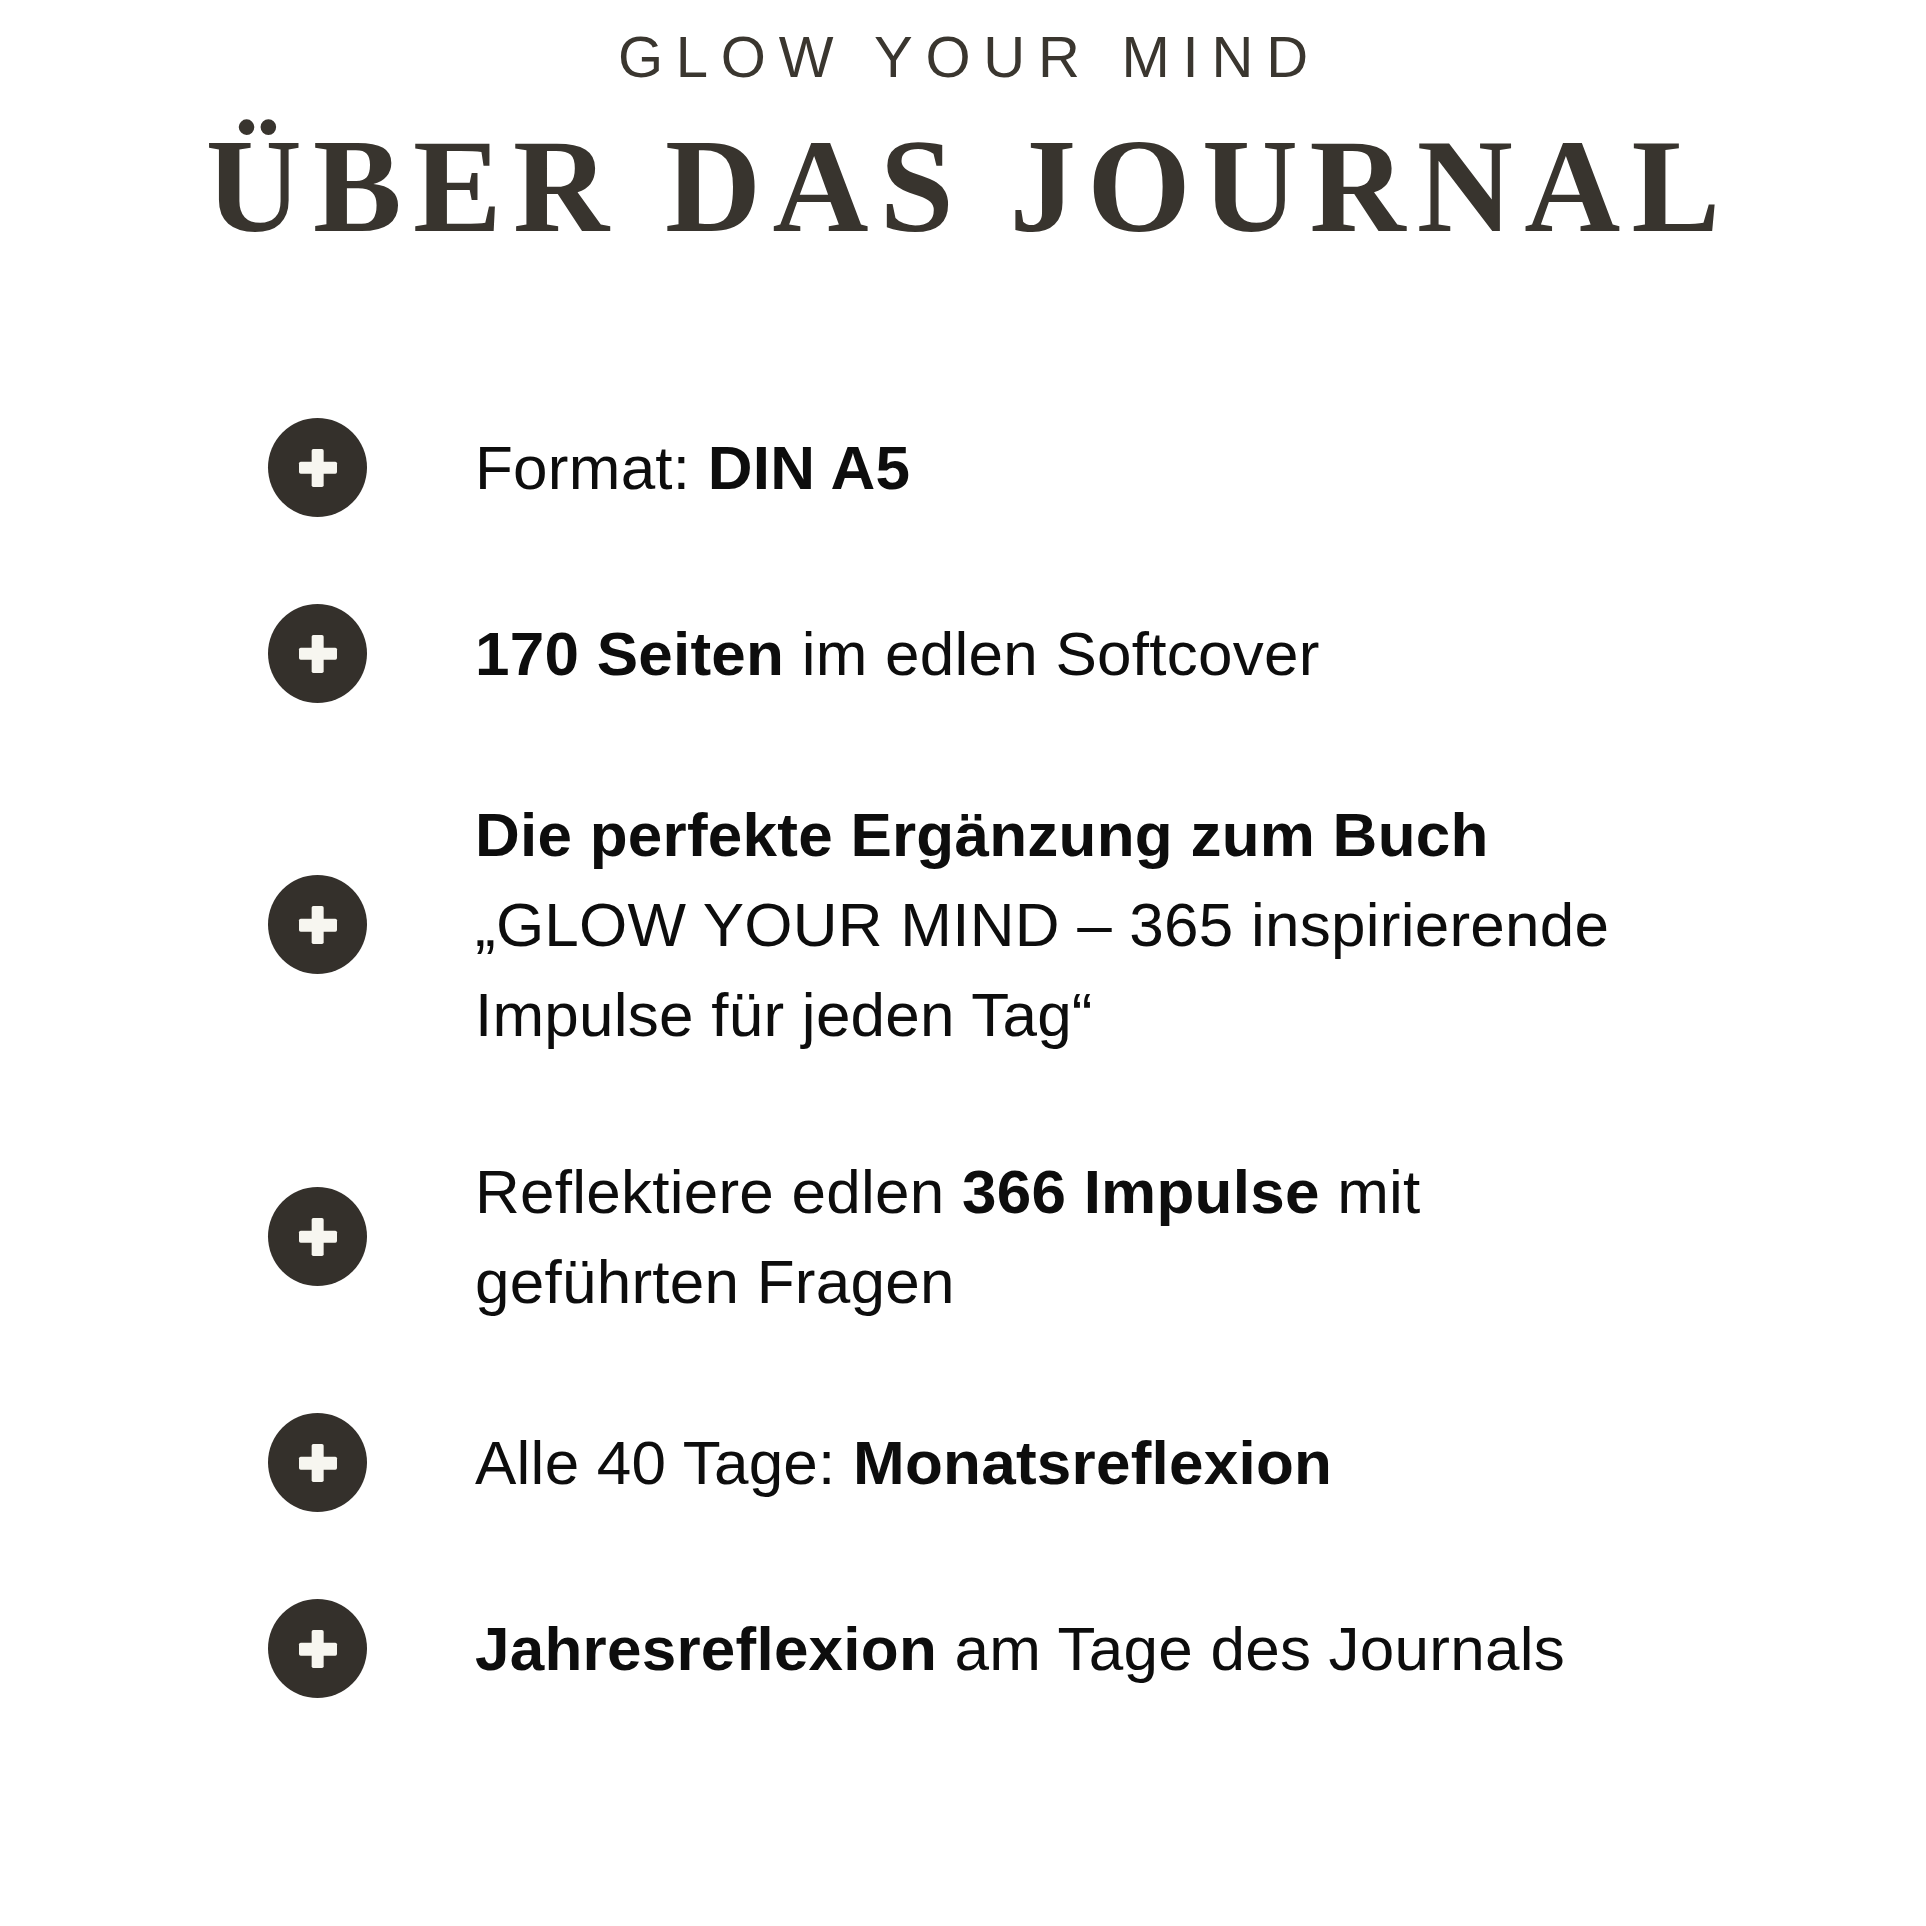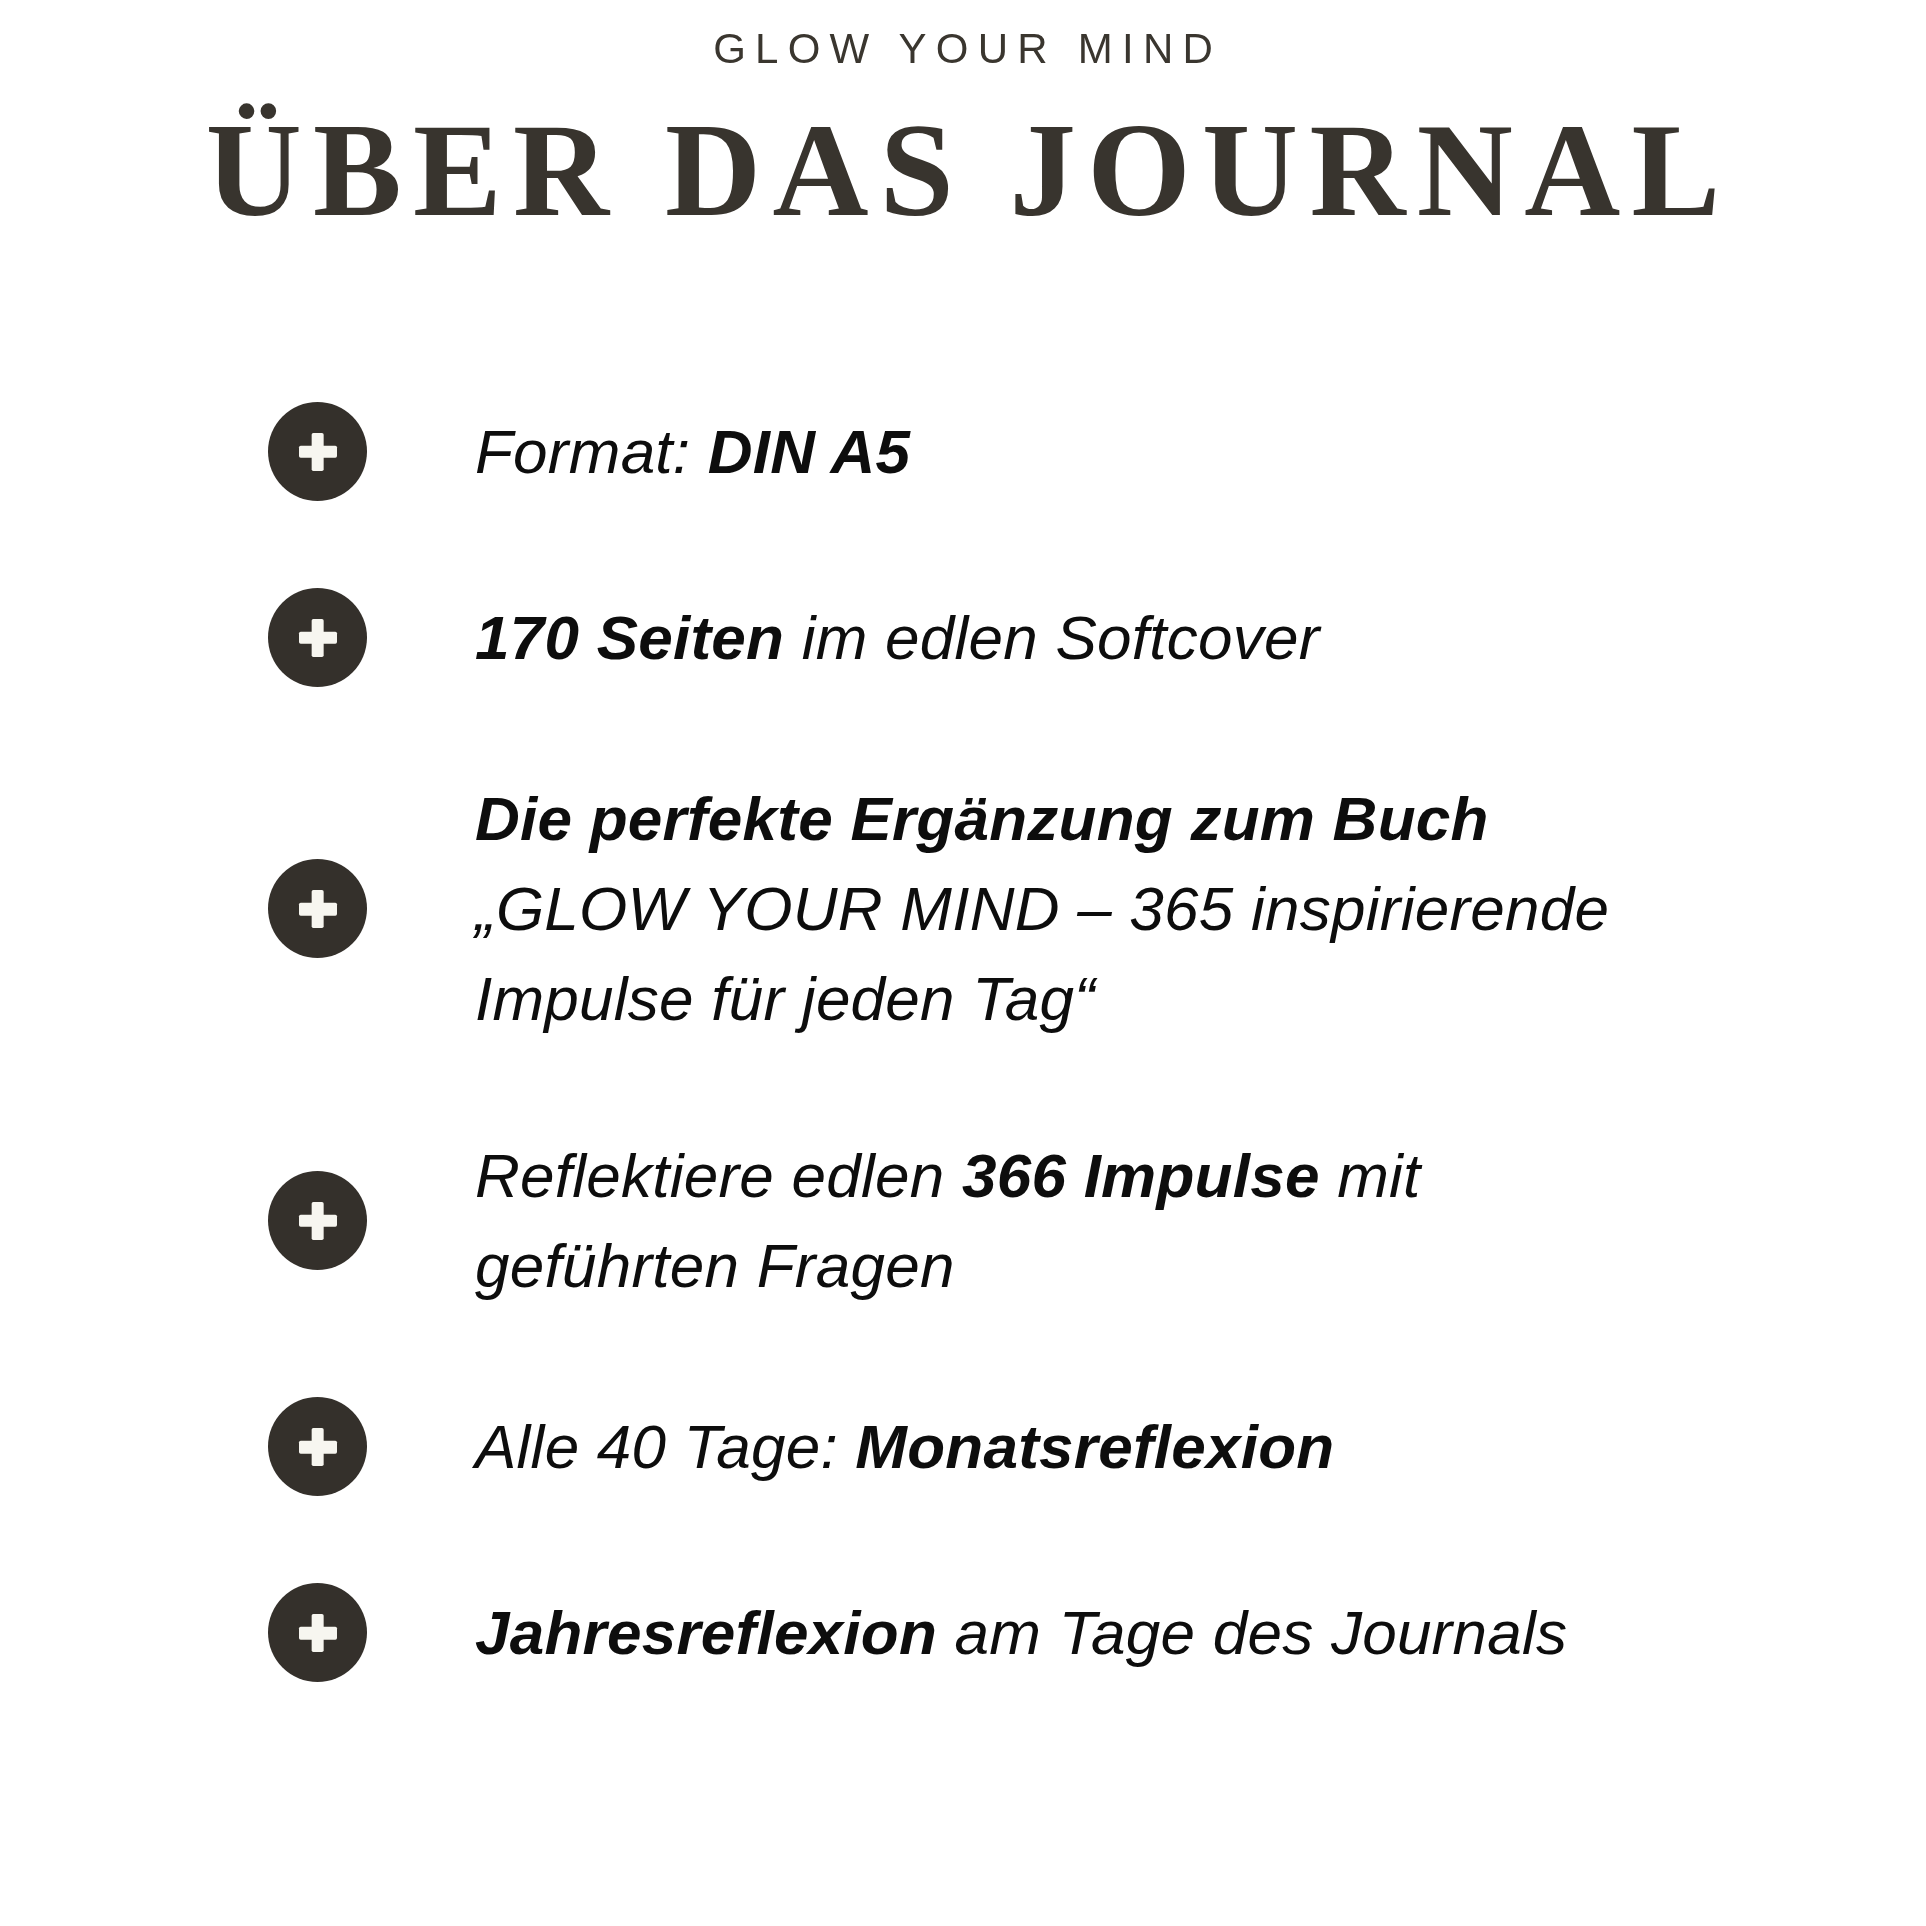--- a/index.html
+++ b/index.html
@@ -7,21 +7,21 @@
     position: relative;
     width: 1926px;
     height: 1926px;
     background: #ffffff;
     font-family: "Liberation Sans", sans-serif;
     overflow: hidden;
   }
   .tagline {
     padding-top: 28px;
     text-align: center;
-    font-size: 42px;
+    font-size: 58px;
     font-weight: 300;
     letter-spacing: 0.22em;
     text-indent: 0.22em;
     line-height: 1;
     color: #3a362f;
   }
   .title {
     margin: 34px 0 0 0;
     text-align: center;
     font-size: 133px;
@@ -59,21 +59,20 @@
   }
   .bullet::before { width: 38px; height: 12.7px; transform: translate(-50%, -50%); }
   .bullet::after  { width: 12.7px; height: 38px; transform: translate(-50%, -50%); }
   .text {
     margin: 0;
     font-size: 62px;
     line-height: 1.45;
     font-weight: 300;
     color: #0d0d0d;
     letter-spacing: 0.004em;
-    font-style: italic;
   }
   .bold { font-weight: 700; }
   .block { display: block; }
 </style>
 </head>
 <body>
 
 <div class="page">
 
   <div class="tagline">GLOW YOUR MIND</div>

